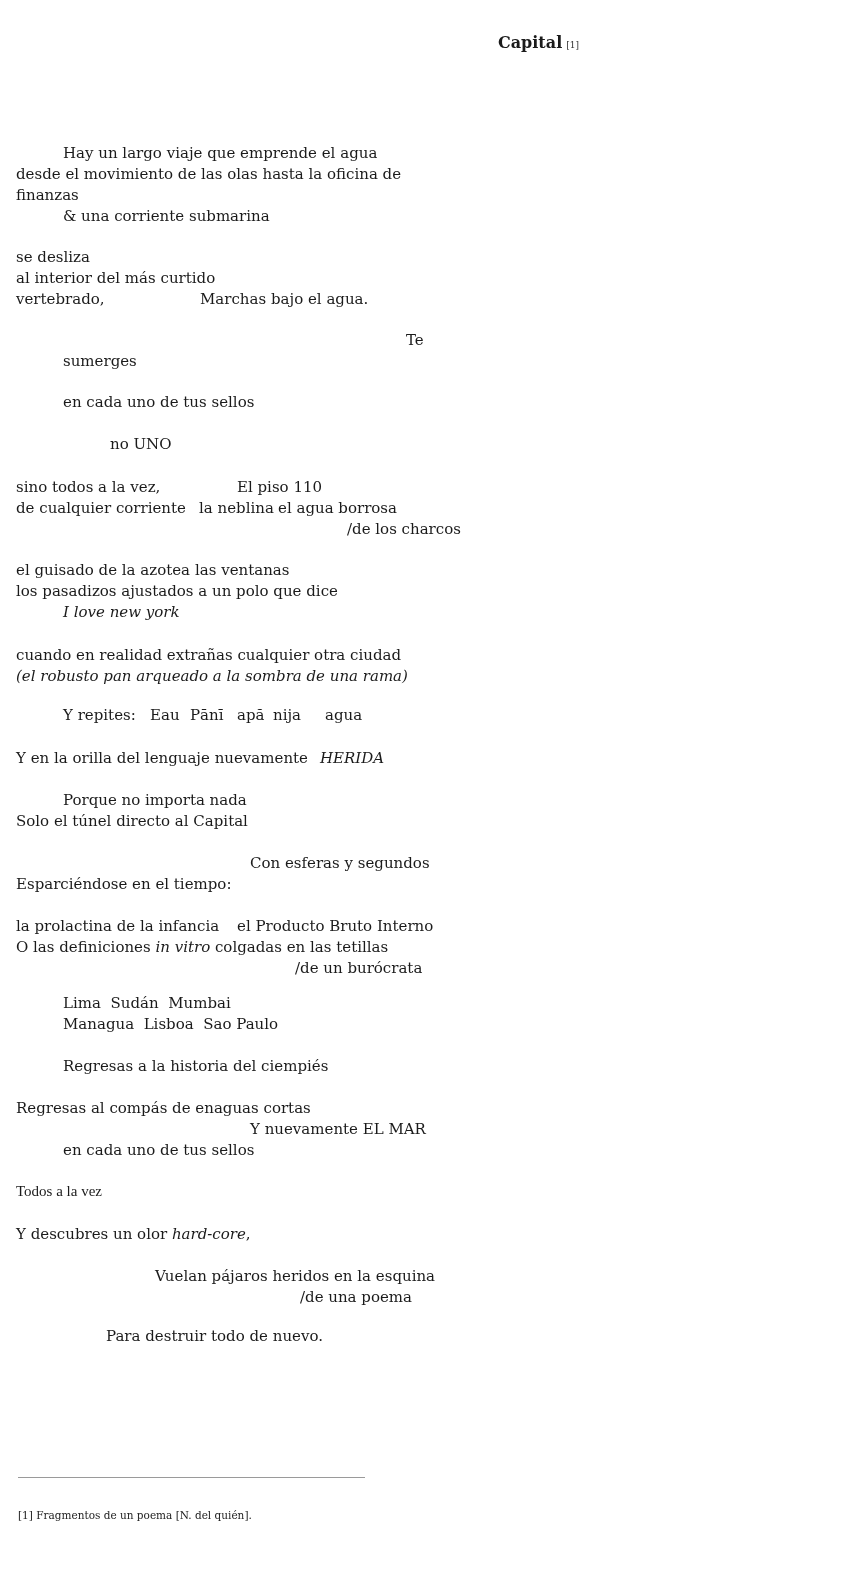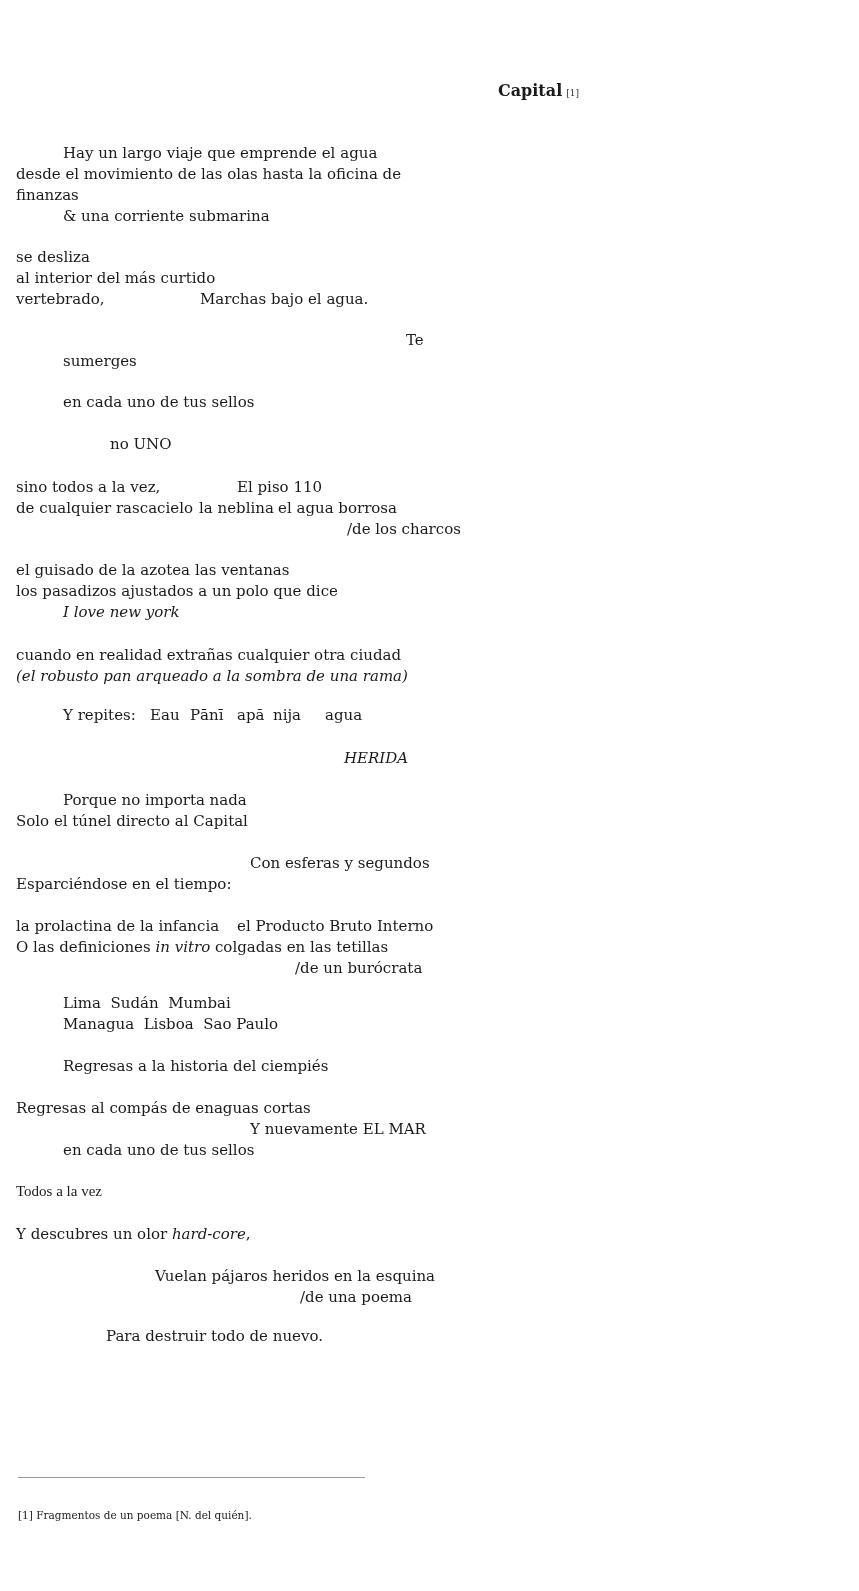--- a/index.html
+++ b/index.html
@@ -16,21 +16,20 @@
     color: #1b1b1b;
     overflow: hidden;
   }
   .title {
     position: absolute;
     top: 33px;
     left: 498px;
     font-size: 16px;
     font-weight: bold;
     white-space: pre;
-    margin-top: 48px;
   }
   .title .marker {
     font-size: 9px;
     font-weight: normal;
     margin-left: 4px;
     vertical-align: baseline;
     color: #333;
   }
   .line {
     position: absolute;
@@ -105,21 +104,21 @@
         <span class="seg" style="left: 63px;"><span>en cada uno de tus sellos</span></span>
       </div>
       <div class="line" style="top: 434px;">
         <span class="seg" style="left: 110px;"><span>no UNO</span></span>
       </div>
       <div class="line" style="top: 477px;">
         <span class="seg" style="left: 16px;"><span>sino todos a la vez,</span></span>
         <span class="seg" style="left: 237px;"><span>El piso 110</span></span>
       </div>
       <div class="line" style="top: 498px;">
-        <span class="seg" style="left: 16px;"><span>de cualquier rascacielo</span></span>
+        <span class="seg" style="left: 16px;"><span>de cualquier corriente</span></span>
         <span class="seg" style="left: 199px;"><span>la neblina</span></span>
         <span class="seg" style="left: 278px;"><span>el agua borrosa</span></span>
       </div>
       <div class="line" style="top: 519px;">
         <span class="seg" style="left: 347px;"><span>/de los charcos</span></span>
       </div>
       <div class="line" style="top: 560px;">
         <span class="seg" style="left: 16px;"><span>el guisado de la azotea</span></span>
         <span class="seg" style="left: 195px;"><span>las ventanas</span></span>
       </div>
@@ -137,21 +136,22 @@
       </div>
       <div class="line" style="top: 705px;">
         <span class="seg" style="left: 63px;"><span>Y repites:</span></span>
         <span class="seg" style="left: 150px;"><span>Eau</span></span>
         <span class="seg" style="left: 190px;"><span>Pānī</span></span>
         <span class="seg" style="left: 237px;"><span>apă</span></span>
         <span class="seg" style="left: 273px;"><span>nija</span></span>
         <span class="seg" style="left: 325px;"><span>agua</span></span>
       </div>
       <div class="line" style="top: 748px;">
-        <span class="seg" style="left: 320px; margin-left: 24px;"><span class="it">HERIDA</span></span>
+        <span class="seg" style="left: 16px;"><span>Y en la orilla del lenguaje nuevamente</span></span>
+        <span class="seg" style="left: 320px;"><span class="it">HERIDA</span></span>
       </div>
       <div class="line" style="top: 790px;">
         <span class="seg" style="left: 63px;"><span>Porque no importa nada</span></span>
       </div>
       <div class="line" style="top: 811px;">
         <span class="seg" style="left: 16px;"><span>Solo el túnel directo al Capital</span></span>
       </div>
       <div class="line" style="top: 853px;">
         <span class="seg" style="left: 250px;"><span>Con esferas y segundos</span></span>
       </div>

